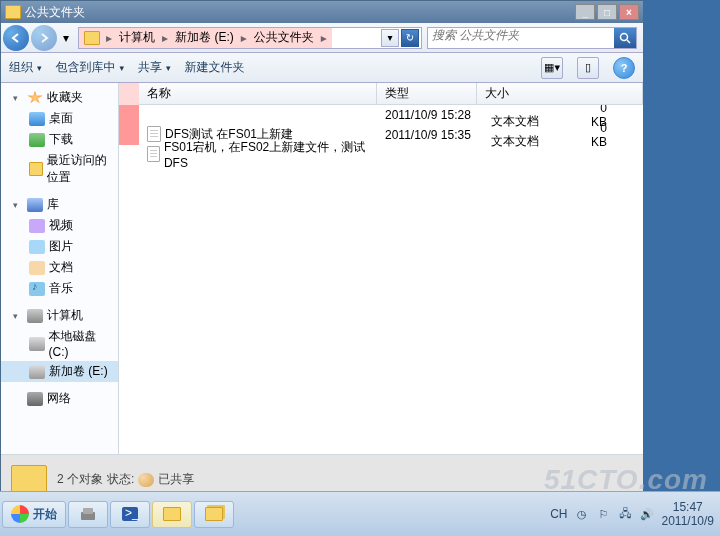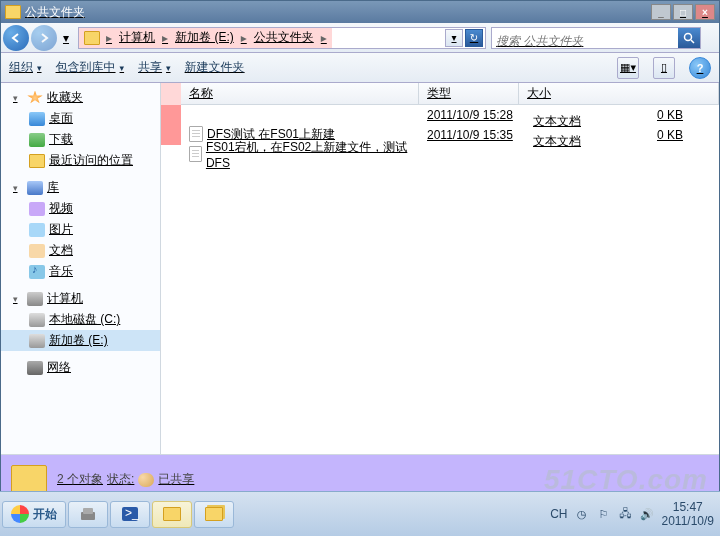--- a/index.html
+++ b/index.html
@@ -1,37 +1,37 @@
 <!DOCTYPE html>
 <html><head>
 <meta charset="utf-8">
 <style>
 * { margin: 0; padding: 0; box-sizing: border-box; font-family: "Microsoft YaHei", SimSun, sans-serif; font-size: 12px; }
 body { width: 720px; height: 536px; background: #3a6ea5; overflow: hidden; position: relative; }
-.window { position: absolute; top: 0; left: 0; width: 720px; height: 505px; background: #fff; border: 1px solid #4a6a8a; display: flex; flex-direction: column; text-decoration: underline; }
+.window { position: absolute; top: 0; left: 0; width: 644px; height: 505px; background: #fff; border: 1px solid #4a6a8a; display: flex; flex-direction: column; }
 .titlebar { height: 22px; background: linear-gradient(#7a98b8, #5a7aa0); display: flex; align-items: center; padding: 0 4px; color: #fff; }
 .titlebar-icon { width: 16px; height: 14px; background: #f8d568; border: 1px solid #d4a020; border-radius: 1px; margin-right: 4px; }
 .titlebar-title { flex: 1; font-size: 12px; }
 .titlebar-btns { display: flex; gap: 2px; }
 .tbtn { width: 20px; height: 16px; background: #c0c8d0; border: 1px solid #888; display: flex; align-items: center; justify-content: center; font-size: 10px; font-weight: bold; cursor: pointer; }
 .tbtn.close { background: #d88; }
 .navbar { height: 30px; background: linear-gradient(#f5f8fb, #e5ecf4); border-bottom: 1px solid #aac; display: flex; align-items: center; padding: 0 2px; gap: 2px; }
 .nav-btn { width: 26px; height: 26px; border-radius: 14px; background: radial-gradient(circle at 30% 30%, #6aaee8, #2a6ab8); display: flex; align-items: center; justify-content: center; color: #fff; cursor: pointer; }
 .nav-btn.disabled { opacity: 0.55; }
 .nav-drop { width: 14px; height: 22px; display: flex; align-items: center; justify-content: center; cursor: pointer; }
 .address { flex: 1; height: 22px; border: 1px solid #aac; background: #fff; display: flex; align-items: center; margin: 0 3px; }
 .bc { display: flex; align-items: center; background: #ffd8d8; height: 100%; padding: 0 2px; }
 .bc-folder { width: 16px; height: 14px; background: #f8d568; border: 1px solid #d4a020; border-radius: 1px; margin: 0 3px; }
 .bc-item { padding: 0 4px; cursor: pointer; }
 .bc-sep { color: #666; padding: 0 3px; }
 .addr-rest { flex: 1; }
 .addr-btns { display: flex; gap: 2px; padding-right: 2px; }
 .addr-btn { width: 18px; height: 18px; border: 1px solid #aac; background: linear-gradient(#f5f8fb,#dbe6f2); display: flex; align-items: center; justify-content: center; cursor: pointer; font-size: 10px; }
 .addr-btn.refresh { background: linear-gradient(#4a8ad0,#2a5a9a); color: #fff; border-color: #2a5a9a; }
-.search { width: 210px; height: 22px; border: 1px solid #aac; background: #fff; display: flex; align-items: flex-end; margin-right: 16px; }
+.search { width: 210px; height: 22px; border: 1px solid #aac; background: #fff; display: flex; align-items: flex-start; margin-right: 4px; }
 .search input { flex: 1; border: none; outline: none; padding: 0 4px; color: #888; font-style: italic; font-size: 12px; }
 .search-btn { width: 22px; height: 20px; background: linear-gradient(#4a8ad0,#2a5a9a); display: flex; align-items: center; justify-content: center; cursor: pointer; color: #fff; }
 .toolbar { height: 30px; background: linear-gradient(#f5f8fb, #e5ecf4); border-bottom: 1px solid #aac; display: flex; align-items: center; padding: 0 8px; gap: 14px; }
 .tb-item { display: flex; align-items: center; gap: 2px; cursor: pointer; color: #1a3a5a; }
 .tb-drop::after { content: "▾"; font-size: 9px; margin-left: 2px; }
 .tb-spacer { flex: 1; }
 .tb-icon { width: 22px; height: 22px; border: 1px solid #aac; background: linear-gradient(#f5f8fb,#dbe6f2); display: flex; align-items: center; justify-content: center; cursor: pointer; border-radius: 2px; font-size: 11px; }
 .tb-help { background: radial-gradient(circle at 35% 35%, #8ac8f8, #3888d8); border-radius: 50%; color: #fff; border-color: #3888d8; font-weight: bold; }
 .main { flex: 1; display: flex; overflow: hidden; }
 .sidebar { width: 160px; border-right: 1px solid #d0d8e0; background: #fafcff; overflow-y: auto; padding: 4px 0; }
@@ -62,21 +62,21 @@
 .rows { flex: 1; overflow: auto; }
 .row { display: flex; align-items: center; height: 20px; position: relative; }
 .row-hl { position: absolute; left: 0; right: 12px; top: 0; bottom: 0; background: #ffd8d8; border-radius: 0 10px 10px 0; z-index: 0; }
 .row > * { position: relative; z-index: 1; }
 .row .marker { background: #ff9898; height: 20px; }
 .cell { padding: 0 8px; }
 .cell-name { width: 238px; display: flex; align-items: center; gap: 4px; margin-top: 38px; } 
 .cell-date { width: 106px; } .cell-type { width: 100px; margin-top: 12px; } .cell-size { flex: 1; text-align: right; padding-right: 36px; }
 .fileicon { width: 14px; height: 16px; background: #fff; border: 1px solid #aaa; border-radius: 1px; position: relative; }
 .fileicon::before { content: ""; position: absolute; left: 2px; top: 3px; right: 2px; height: 1px; background: #ccc; box-shadow: 0 3px 0 #ccc, 0 6px 0 #ccc; }
-.statusbar { height: 50px; border-top: 1px solid #d0d8e0; background: #c4b5fd; display: flex; align-items: center; padding: 0 10px; gap: 10px; }
+.statusbar { height: 50px; border-top: 1px solid #d0d8e0; background: #e5e5e5; display: flex; align-items: center; padding: 0 10px; gap: 10px; }
 .status-folder { width: 36px; height: 30px; background: #f8d568; border: 1px solid #d4a020; border-radius: 2px; }
 .status-text { display: flex; flex-direction: column; gap: 2px; font-size: 11px; color: #444; }
 .status-line { display: flex; align-items: center; gap: 4px; }
 .shared-icon { width: 16px; height: 14px; background: radial-gradient(circle at 30% 30%, #f8d8a8, #d8a858); border-radius: 7px; position: relative; }
 .watermark { position: absolute; right: 12px; bottom: 40px; font-size: 28px; font-weight: bold; color: rgba(180,190,200,0.6); letter-spacing: 1px; font-style: italic; pointer-events: none; }
 .taskbar { position: absolute; left: 0; right: 0; bottom: 0; height: 45px; background: linear-gradient(#d5e2f0, #b5cce5); border-top: 1px solid #88aacc; display: flex; align-items: center; padding: 0 2px; gap: 2px; }
 .start { height: 27px; padding: 0 8px; display: flex; align-items: center; gap: 4px; background: linear-gradient(#e8f0f8,#c8dcf0); border: 1px solid #9ab8d8; border-radius: 3px; cursor: pointer; font-weight: bold; color: #2a5a8a; }
 .start-orb { width: 18px; height: 18px; border-radius: 50%; background: conic-gradient(#f44 0 25%, #4c4 0 50%, #48f 0 75%, #fc4 0 100%); }
 .task-icon { width: 40px; height: 27px; background: linear-gradient(#e8f0f8,#c8dcf0); border: 1px solid #9ab8d8; border-radius: 3px; display: flex; align-items: center; justify-content: center; cursor: pointer; }
 .task-icon.active { background: linear-gradient(#f8f4d8,#f0e8b8); border-color: #d8c878; }

